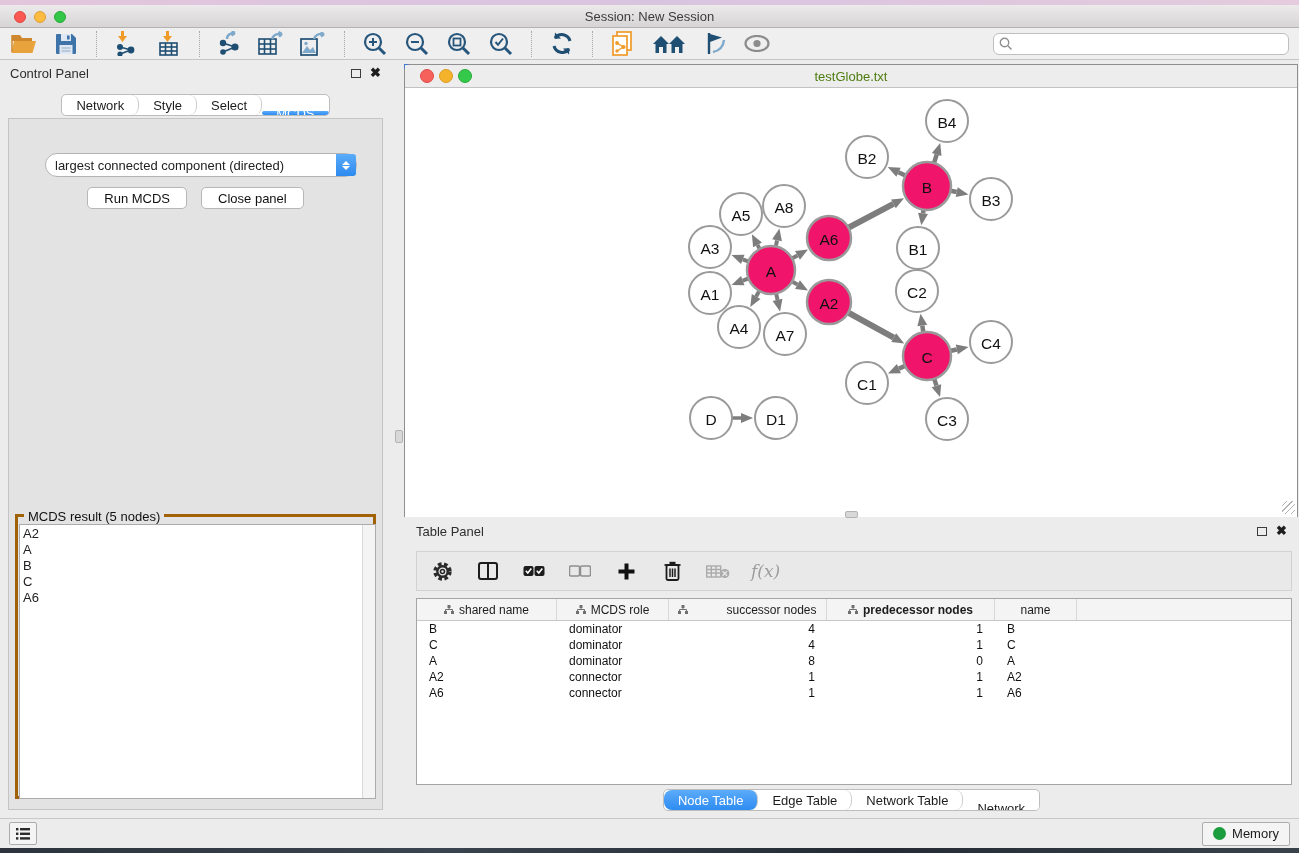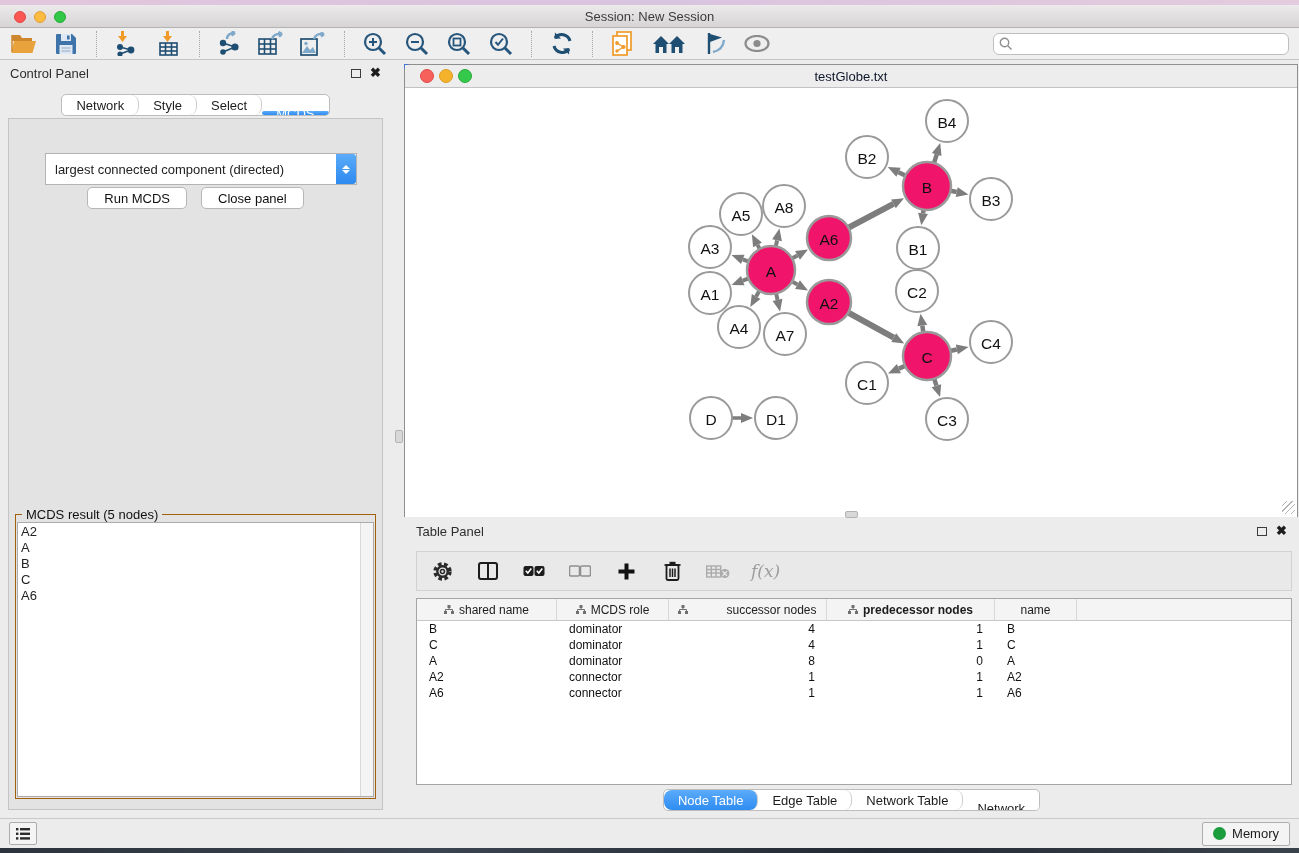--- a/index.html
+++ b/index.html
@@ -32,43 +32,43 @@
   .close-glyph { font-size:13px; font-weight:bold; color:#1d1d1d; line-height:10px; }
 
   .seg-tabs { display:flex; height:22px; border:1px solid #bdbdbd; border-radius:5px; background:#fff; overflow:hidden; font-size:13px; }
   .seg-tab { padding:0 14px; display:flex; align-items:center; color:#1c1c1c; background:#fff; border-right:1px solid #cdcdcd; cursor:default; white-space:nowrap;border-radius:8px; }
   .seg-tab:last-child { border-right:none;margin-top:16px; }
   .seg-tab.active { background:linear-gradient(#5babf9,#2e8cf2); color:#fff; }
   .cp-tabs-row { position:absolute; left:0; top:34px; width:100%; display:flex; justify-content:center; }
 
   .cp-content { position:absolute; left:8px; top:58px; width:375px; height:692px; background:#e3e3e3; border:1px solid #c4c4c4; }
   .opt-label { margin-top:15px; text-align:center; font-size:13px; color:#111; }
-  .dropdown { position:absolute; left:36px; top:34px; width:312px; height:32px; background:#fff; border:1px solid #b3b3b3; border-radius:0; display:flex; align-items:center; font-size:13px; }
+  .dropdown { position:absolute; left:36px; top:34px; width:312px; height:24px; background:#fff; border:1px solid #b3b3b3; border-radius:12px; display:flex; align-items:center; font-size:13px; }
   .dropdown-text { flex:1; padding-left:9px; white-space:nowrap; overflow:hidden; }
   .dropdown-spinner { width:20px; height:100%; background:linear-gradient(#5babf9,#2d8aef); border-radius:0 3px 3px 0; display:flex; flex-direction:column; align-items:center; justify-content:center; gap:1px; }
   .spin-arrow { width:0; height:0; border-left:4px solid transparent; border-right:4px solid transparent; }
   .spin-up { border-bottom:4px solid #fff; }
   .spin-down { border-top:4px solid #fff; }
   .cp-buttons { position:absolute; top:68px; left:0; width:100%; display:flex; justify-content:center; gap:14px; }
   .btn { height:22px; background:#fff; border:1px solid #b7b7b7; border-radius:5px; font-size:13px; padding:0 16px; display:flex; align-items:center; color:#111; }
 
-  .result-box { position:absolute; left:6px; top:395px; width:361px; height:285px; border:1px solid #a16207; }
+  .result-box { position:absolute; left:6px; top:395px; width:361px; height:285px; border:3px solid #a16207; }
   .result-title { position:absolute; left:6px; top:-8px; background:#e3e3e3; padding:0 4px; font-size:13px; color:#111; }
   .result-list { position:absolute; left:1px; top:7px; width:357px; height:275px; background:#fff; border:1px solid #ababab; font-size:13px; overflow:hidden; display:flex; }
   .result-items { flex:1; padding:1px 0 0 3px; }
   .result-items div { line-height:16px; }
   .result-scroll { width:13px; background:#f4f4f4; border-left:1px solid #d9d9d9; }
 
   
   .net-window { position:absolute; left:404px; top:64px; width:894px; height:453px; background:#fff; border:1px solid #8f8f8f; }
   .net-corner { position:absolute; left:-1px; top:-1px; width:0; height:0; border-top:5px solid #4a76c9; border-right:5px solid transparent; }
   .net-titlebar { position:absolute; left:0; top:0; width:100%; height:23px; background:#ededed; border-bottom:1px solid #c2c2c2; display:flex; align-items:center; }
   .net-traffic { position:absolute; left:15px; top:4px; display:flex; gap:5px; }
   .dot2 { width:14px; height:14px; border-radius:50%; }
-  .net-title { width:100%; text-align:center; font-size:13px; color:#0f172a; }
+  .net-title { width:100%; text-align:center; font-size:13px; color:#4d7c0f; }
   .net-canvas { position:absolute; left:0; top:24px; width:892px; height:428px; background:#fff; }
   .resize-grip { position:absolute; right:2px; bottom:2px; width:13px; height:13px;
     background:repeating-linear-gradient(135deg, transparent 0 3px, #b5b5b5 3px 4px); }
 
   .split-handle-v { position:absolute; left:395px; top:430px; width:8px; height:13px; background:#d8d8d8; border:1px solid #b3b3b3; border-radius:2px; }
   .split-handle-h { position:absolute; left:845px; top:511px; width:13px; height:7px; background:#d8d8d8; border:1px solid #b3b3b3; border-radius:2px; }
 
   
   .table-panel { position:absolute; left:404px; top:518px; width:895px; height:300px; background:#ececec; }
   .tp-header { height:26px; display:flex; align-items:center; padding:0 12px; font-size:13px; color:#2e2e2e; }

